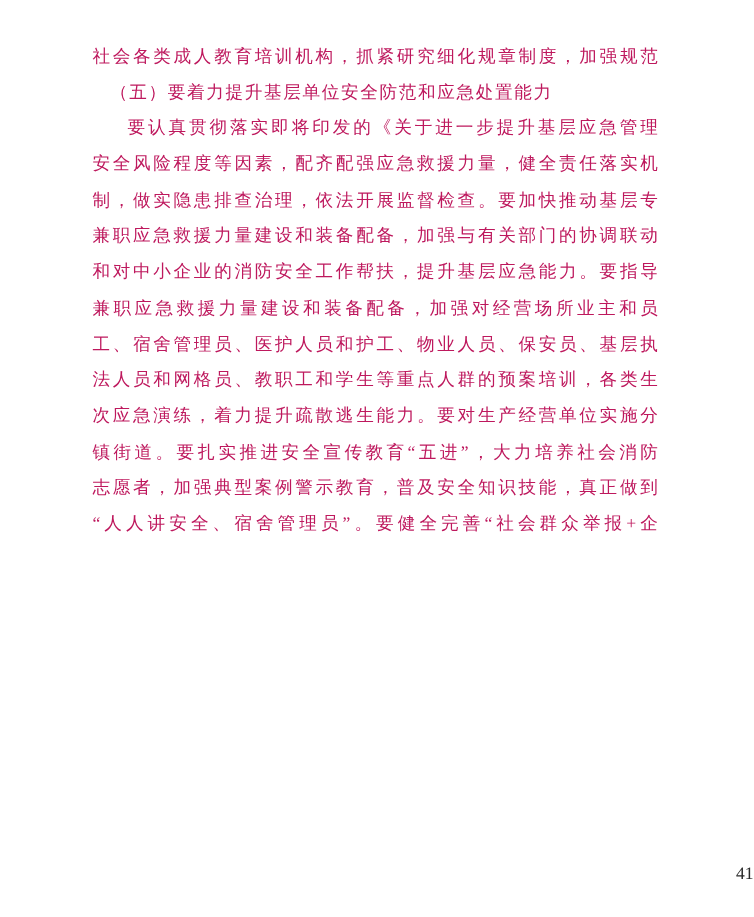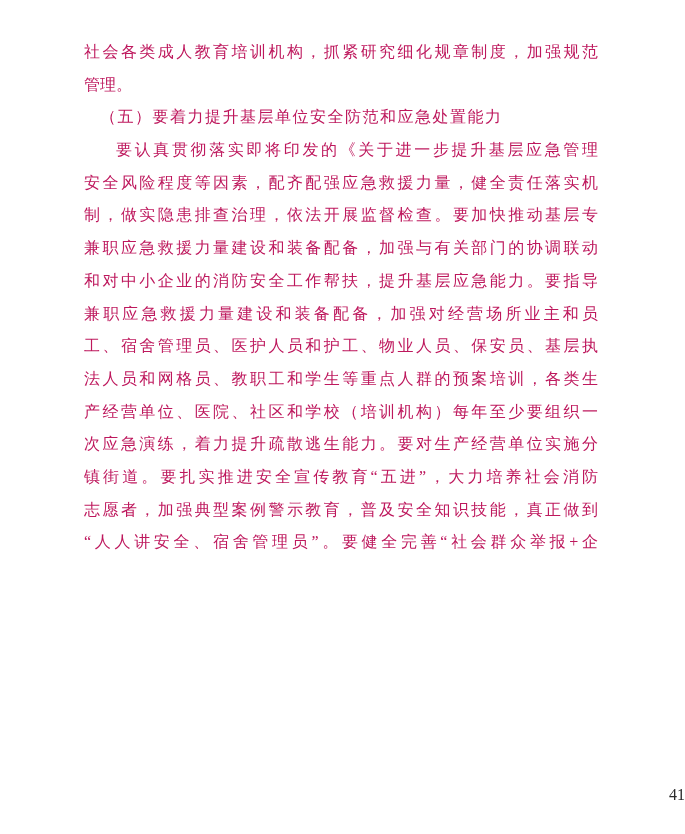--- a/index.html
+++ b/index.html
@@ -48,30 +48,28 @@
     color: #2a2a2a;
     font-family: "Liberation Serif", "DejaVu Serif", serif;
   }
 </style>
 </head>
 <body>
 
 <div class="page">
   <div class="text-block">
     <div class="line full">社会各类成人教育培训机构，抓紧研究细化规章制度，加强规范</div>
-    <div class="line">管理。</div>
     <div class="line indent-1 heading">（五）要着力提升基层单位安全防范和应急处置能力</div>
     <div class="line full indent-2">要认真贯彻落实即将印发的《关于进一步提升基层应急管理</div>
     <div class="line full">安全风险程度等因素，配齐配强应急救援力量，健全责任落实机</div>
     <div class="line full">制，做实隐患排查治理，依法开展监督检查。要加快推动基层专</div>
     <div class="line full">兼职应急救援力量建设和装备配备，加强与有关部门的协调联动</div>
     <div class="line full">和对中小企业的消防安全工作帮扶，提升基层应急能力。要指导</div>
     <div class="line full">兼职应急救援力量建设和装备配备，加强对经营场所业主和员</div>
     <div class="line full">工、宿舍管理员、医护人员和护工、物业人员、保安员、基层执</div>
     <div class="line full">法人员和网格员、教职工和学生等重点人群的预案培训，各类生</div>
-    <div class="line full">产经营单位、医院、社区和学校（培训机构）每年至少要组织一</div>
     <div class="line full">次应急演练，着力提升疏散逃生能力。要对生产经营单位实施分</div>
     <div class="line full">镇街道。要扎实推进安全宣传教育“五进”，大力培养社会消防</div>
     <div class="line full">志愿者，加强典型案例警示教育，普及安全知识技能，真正做到</div>
     <div class="line full">“人人讲安全、宿舍管理员”。要健全完善“社会群众举报+企</div>
   </div>
   <div class="page-number">41</div>
 </div>
 
 </body></html>

